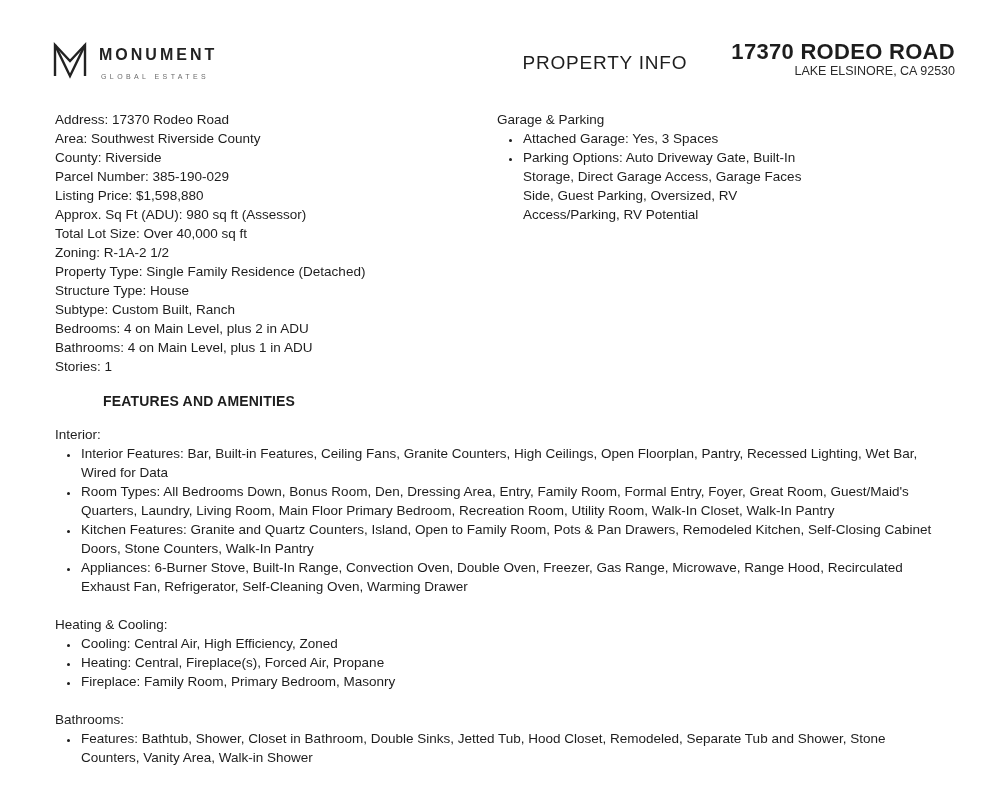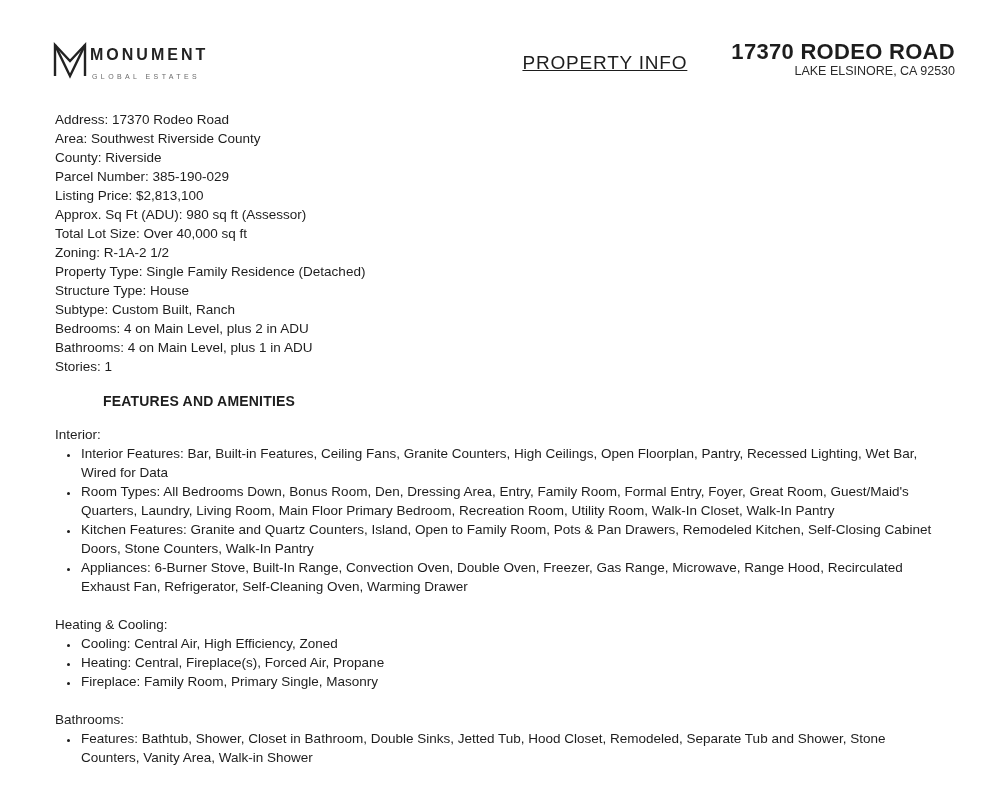--- a/index.html
+++ b/index.html
@@ -13,39 +13,38 @@
     -webkit-font-smoothing:antialiased;
     overflow:hidden;
   }
   
   .header{
     display:flex;
     align-items:flex-start;
     padding:40px 36px 0 50px;
     height:58px;
   }
-  .logo{display:flex;align-items:flex-start;}
+  .logo{display:flex;align-items:flex-start;gap:9px;}
   .logo-mark{width:40px;height:40px;flex:none;}
   .logo-text{padding-top:7px;}
   .logo-name{
     font-size:16px;font-weight:600;letter-spacing:3px;color:#222;
     line-height:16px;
   }
   .logo-sub{
     font-size:7px;letter-spacing:3.4px;color:#6b6b6b;margin-top:4px;
     padding-left:2px;
   }
   .spacer{flex:1;}
   .page-title{
     font-size:19px;
     font-weight:500;
     letter-spacing:0.8px;
     margin-top:13px;
     white-space:nowrap;
-    text-decoration:underline;
   }
   .addr-block{margin-left:44px;text-align:right;}
   .addr-line1{
     font-size:22px;font-weight:800;letter-spacing:0.3px;line-height:24px;
     white-space:nowrap;
   }
   .addr-line2{font-size:12.5px;color:#2a2a2a;line-height:15px;}
   
   .content{padding:12px 50px 0 55px;}
   .two-col{display:flex;}
@@ -98,30 +97,37 @@
 </div>
 
 <div class="content">
 
   <div class="two-col">
     <div class="col-left">
       <div class="line">Address: 17370 Rodeo Road</div>
       <div class="line">Area: Southwest Riverside County</div>
       <div class="line">County: Riverside</div>
       <div class="line">Parcel Number: 385-190-029</div>
-      <div class="line">Listing Price: $2,813,100</div>
+      <div class="line">Listing Price: $1,598,880</div>
       <div class="line">Approx. Sq Ft (ADU): 980 sq ft (Assessor)</div>
       <div class="line">Total Lot Size: Over 40,000 sq ft</div>
       <div class="line">Zoning: R-1A-2 1/2</div>
       <div class="line">Property Type: Single Family Residence (Detached)</div>
       <div class="line">Structure Type: House</div>
       <div class="line">Subtype: Custom Built, Ranch</div>
       <div class="line">Bedrooms: 4 on Main Level, plus 2 in ADU</div>
       <div class="line">Bathrooms: 4 on Main Level, plus 1 in ADU</div>
       <div class="line">Stories: 1</div>
+    </div>
+    <div class="col-right">
+      <div class="group-heading">Garage &amp; Parking</div>
+      <ul>
+        <li>Attached Garage: Yes, 3 Spaces</li>
+        <li>Parking Options: Auto Driveway Gate, Built-In Storage, Direct Garage Access, Garage Faces Side, Guest Parking, Oversized, RV Access/Parking, RV Potential</li>
+      </ul>
     </div>
   </div>
 
   <div class="features">
     <div class="section-title">FEATURES AND AMENITIES</div>
 
     <div class="group">
       <div class="group-heading">Interior:</div>
       <ul>
         <li>Interior Features: Bar, Built-in Features, Ceiling Fans, Granite Counters, High Ceilings, Open Floorplan, Pantry, Recessed Lighting, Wet Bar, Wired for Data</li>
@@ -129,21 +135,21 @@
         <li>Kitchen Features: Granite and Quartz Counters, Island, Open to Family Room, Pots &amp; Pan Drawers, Remodeled Kitchen, Self-Closing Cabinet Doors, Stone Counters, Walk-In Pantry</li>
         <li>Appliances: 6-Burner Stove, Built-In Range, Convection Oven, Double Oven, Freezer, Gas Range, Microwave, Range Hood, Recirculated Exhaust Fan, Refrigerator, Self-Cleaning Oven, Warming Drawer</li>
       </ul>
     </div>
 
     <div class="group">
       <div class="group-heading">Heating &amp; Cooling:</div>
       <ul>
         <li>Cooling: Central Air, High Efficiency, Zoned</li>
         <li>Heating: Central, Fireplace(s), Forced Air, Propane</li>
-        <li>Fireplace: Family Room, Primary Single, Masonry</li>
+        <li>Fireplace: Family Room, Primary Bedroom, Masonry</li>
       </ul>
     </div>
 
     <div class="group">
       <div class="group-heading">Bathrooms:</div>
       <ul>
         <li>Features: Bathtub, Shower, Closet in Bathroom, Double Sinks, Jetted Tub, Hood Closet, Remodeled, Separate Tub and Shower, Stone Counters, Vanity Area, Walk-in Shower</li>
       </ul>
     </div>
   </div>

